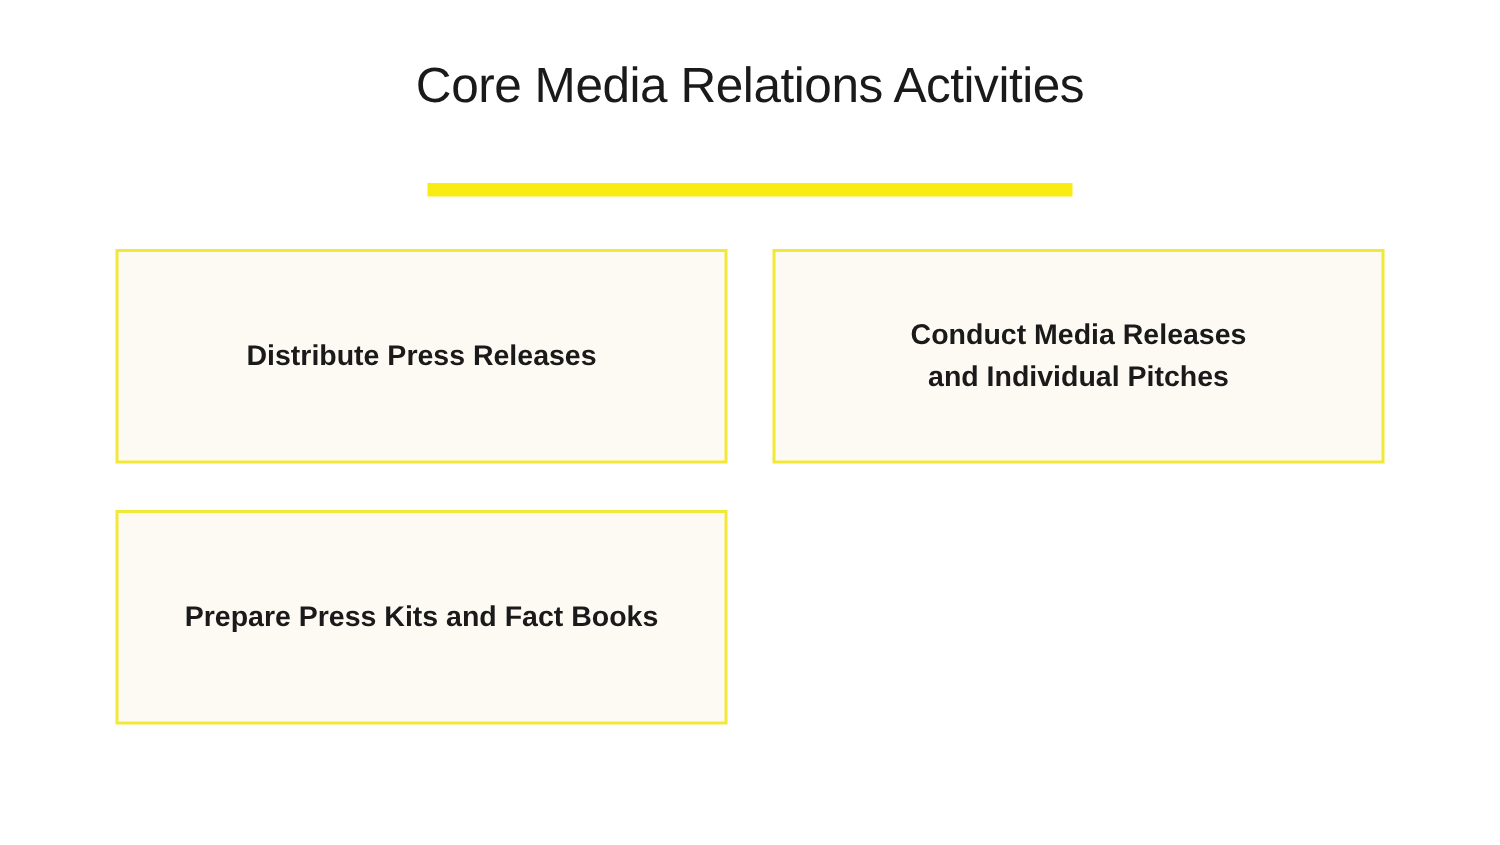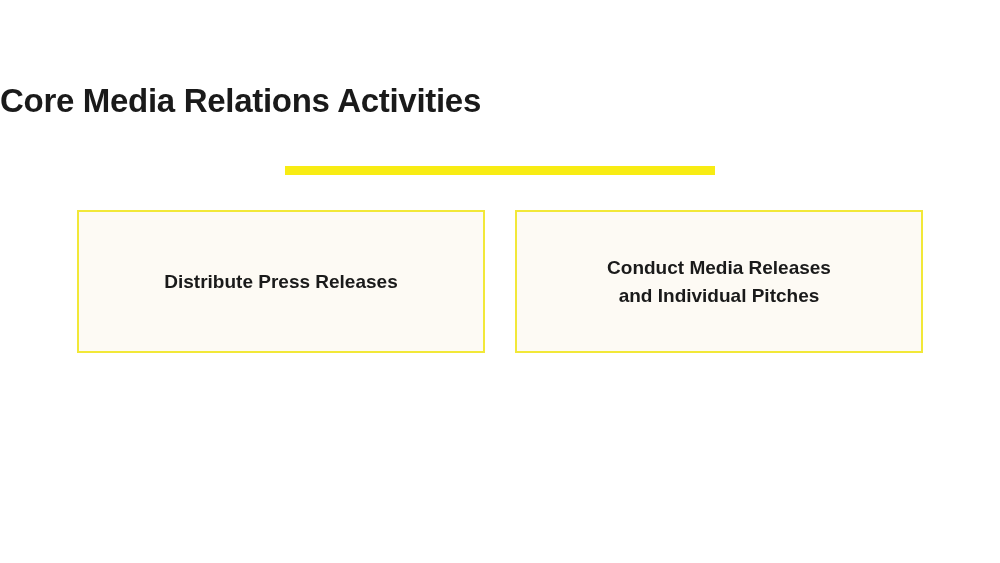--- a/index.html
+++ b/index.html
@@ -13,24 +13,24 @@
     overflow: hidden;
   }
   .slide {
     width: 1000px;
     height: 563px;
     position: relative;
     box-sizing: border-box;
   }
   .page-title {
     margin: 0;
-    padding-top: 80px;
-    text-align: left;
+    padding-top: 36px;
+    text-align: center;
     font-size: 33px;
-    font-weight: bold;
+    font-weight: normal;
     letter-spacing: -0.3px;
     line-height: 41px;
     color: #1A1A1A;
   }
   .title-underline {
     width: 430px;
     height: 9px;
     margin: 45px auto 0 auto;
     background: #F8EC13;
   }
@@ -69,14 +69,17 @@
   <div class="title-underline"></div>
 
   <div class="grid">
     <div class="box">
       <span class="box-label">Distribute Press Releases</span>
     </div>
     <div class="box">
       <span class="box-label">Conduct Media Releases
 and Individual Pitches</span>
     </div>
+    <div class="box">
+      <span class="box-label">Prepare Press Kits and Fact Books</span>
+    </div>
   </div>
 </div>
 
 </body></html>

